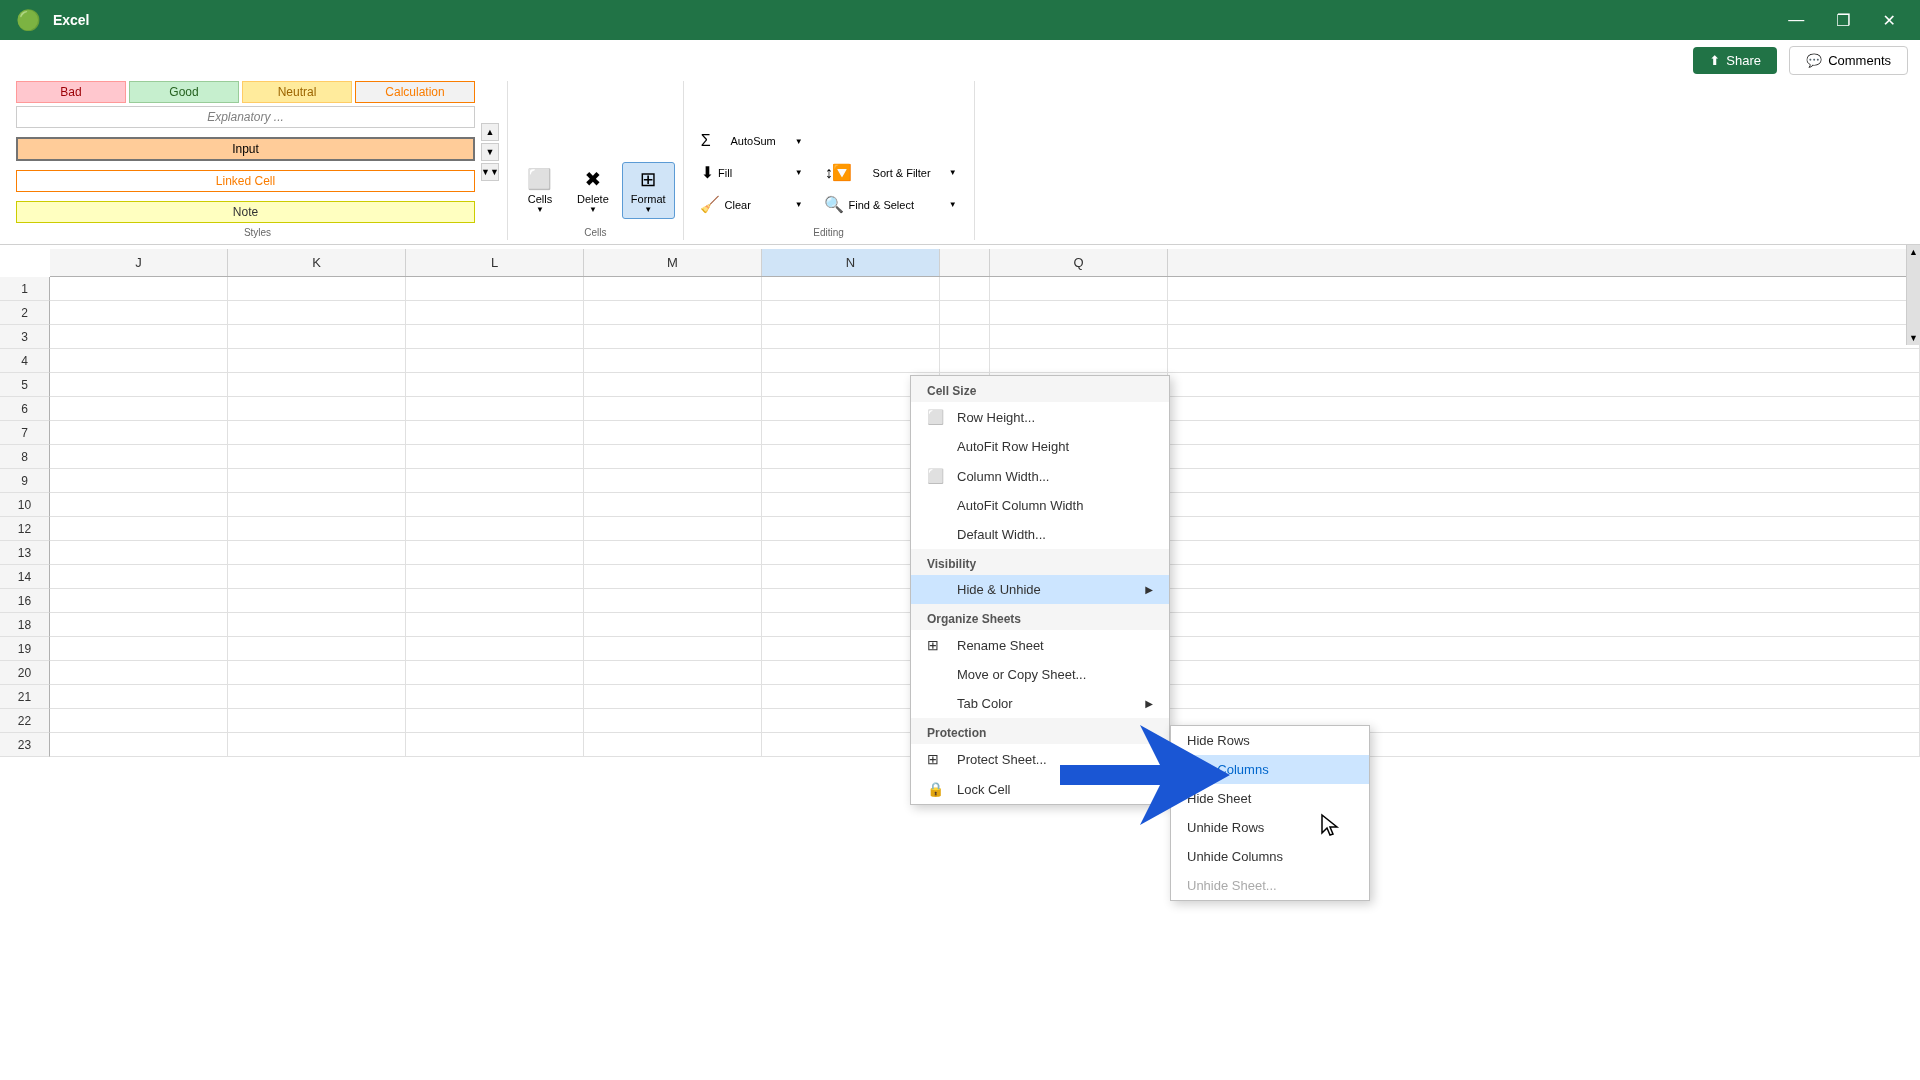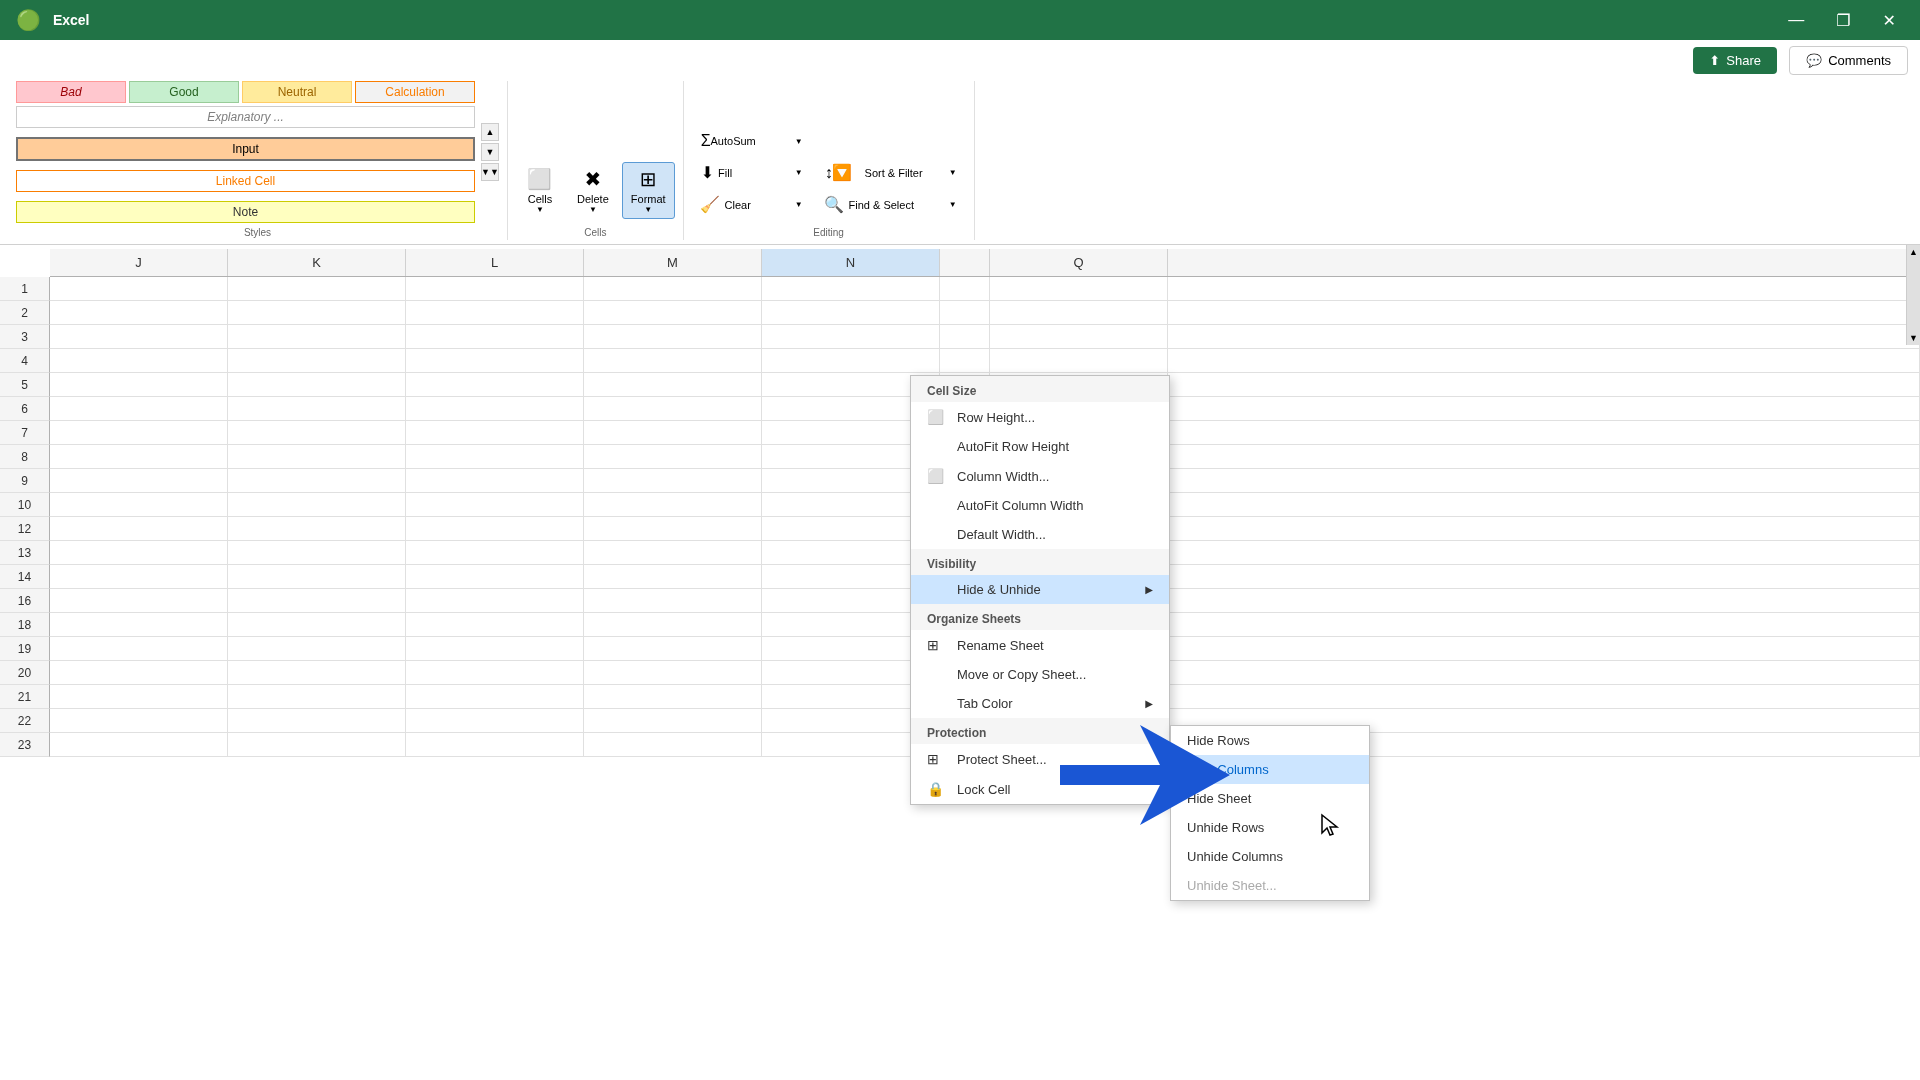--- a/index.html
+++ b/index.html
@@ -243,21 +243,21 @@
     </button>
   </div>
 
   <div class="ribbon-main">
 
     <div class="ribbon-group">
       <div class="ribbon-group-content">
         <div style="display:flex; flex-direction:column; gap:3px;">
 
           <div style="display:flex; gap:3px;">
-            <div class="style-preview" style="background:#ffc7ce;color:#9c0006;border-color:#ff9999;min-width:110px;font-style:italic;">
+            <div class="style-preview" style="background:#ffc7ce;color:#9c0006;border-color:#ff9999;min-width:110px;">
               <span>Bad</span>
             </div>
             <div class="style-preview" style="background:#c6efce;color:#276221;border-color:#99cc99;min-width:110px;">
               <span>Good</span>
             </div>
             <div class="style-preview" style="background:#ffeb9c;color:#9c6500;border-color:#ffcc66;min-width:110px;">
               <span>Neutral</span>
             </div>
             <div class="style-preview" style="background:#f2f2f2;color:#fa7d00;border:1px solid #fa7d00;min-width:120px;">
               <span>Calculation</span>
@@ -308,38 +308,38 @@
         </div>
       </div>
       <div class="ribbon-group-label">Cells</div>
     </div>
 
     <div class="ribbon-group">
       <div class="ribbon-group-content" style="align-items:flex-end; padding-bottom:4px;">
         <div style="display:flex; flex-direction:column; gap:3px;">
           <div class="edit-tool" style="flex-direction:row; min-width:120px;">
             <span style="font-size:16px;">Σ</span>
-            <span style="margin-left:0;">AutoSum</span>
+            <span style="margin-left:20px;">AutoSum</span>
             <span style="margin-left:auto;font-size:8px;">▼</span>
           </div>
           <div class="edit-tool" style="flex-direction:row; min-width:120px;">
             <span style="font-size:16px;">⬇</span>
             <span style="margin-left:4px;">Fill</span>
             <span style="margin-left:auto;font-size:8px;">▼</span>
           </div>
           <div class="edit-tool" style="flex-direction:row; min-width:120px;">
             <span style="font-size:16px;">🧹</span>
             <span style="margin-left:4px;">Clear</span>
             <span style="margin-left:auto;font-size:8px;">▼</span>
           </div>
         </div>
         <div style="display:flex; flex-direction:column; gap:3px;">
           <div class="edit-tool" style="flex-direction:row; min-width:150px;">
             <span style="font-size:16px;">↕🔽</span>
-            <span style="margin-left:12px;">Sort &amp; Filter</span>
+            <span style="margin-left:20px;">Sort &amp; Filter</span>
             <span style="margin-left:auto;font-size:8px;">▼</span>
           </div>
           <div class="edit-tool" style="flex-direction:row; min-width:150px;">
             <span style="font-size:16px;">🔍</span>
             <span style="margin-left:4px;">Find &amp; Select</span>
             <span style="margin-left:auto;font-size:8px;">▼</span>
           </div>
         </div>
       </div>
       <div class="ribbon-group-label">Editing</div>

